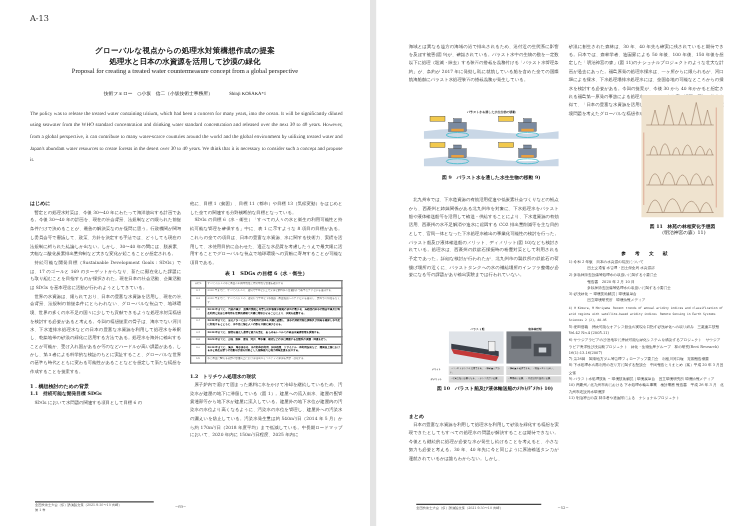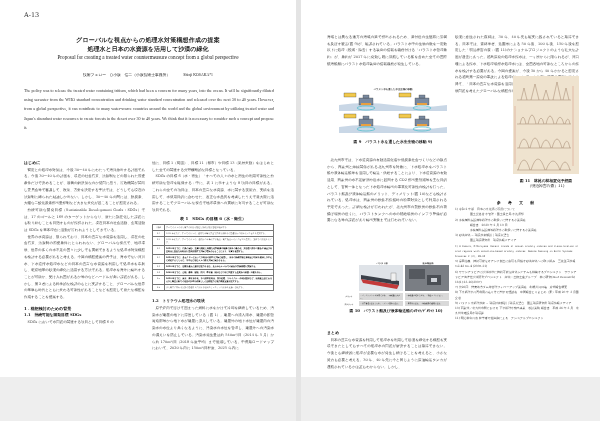--- a/index.html
+++ b/index.html
@@ -1,18 +1,18 @@
 <!DOCTYPE html>
 <html><head>
 <meta charset="utf-8">
 <style>
   * { box-sizing: border-box; margin: 0; padding: 0; }
   html, body { width: 600px; height: 421px; overflow: hidden; background: #eeeeee; }
   body { font-family: "DejaVu Serif", serif; color: #222; position: relative; }
-  .page { position: absolute; top: 0; height: 377px; background: #fff; overflow: hidden; }
+  .page { position: absolute; top: 0; height: 421px; background: #fff; overflow: hidden; }
   #page-left { left: 0; width: 296px; }
   #page-right { left: 301px; width: 299px; }
   .gutter { position: absolute; left: 296px; top: 0; width: 5px; height: 421px; background: #e4e4e4; }
 
   .page-label { position: absolute; left: 24px; top: 11px; font-size: 6.5px; color: #333; }
   .title-block { position: absolute; left: 0; width: 296px; text-align: center; }
   .title-jp1 { top: 36px; font-size: 6px; font-weight: bold; letter-spacing: 0.2px; }
   .title-jp2 { top: 45px; font-size: 6px; font-weight: bold; }
   .title-en { top: 54px; font-size: 5.2px; font-family: "Liberation Serif", serif; }
   .authors { top: 72px; font-size: 3.8px; }

